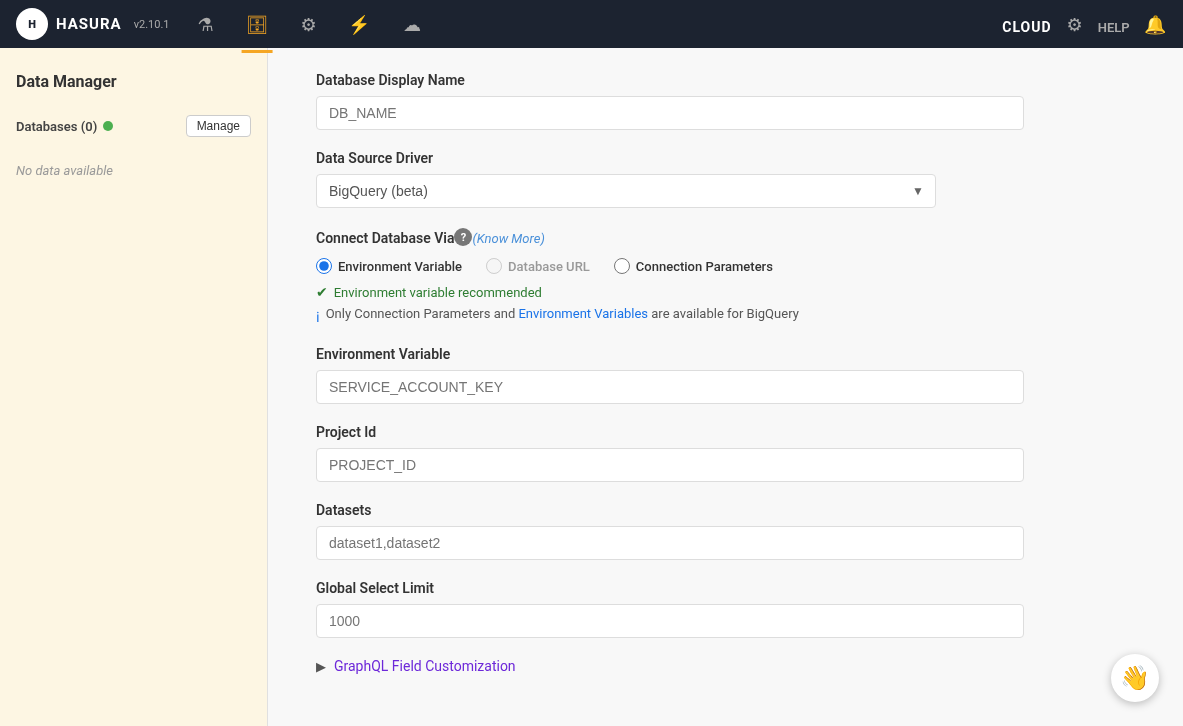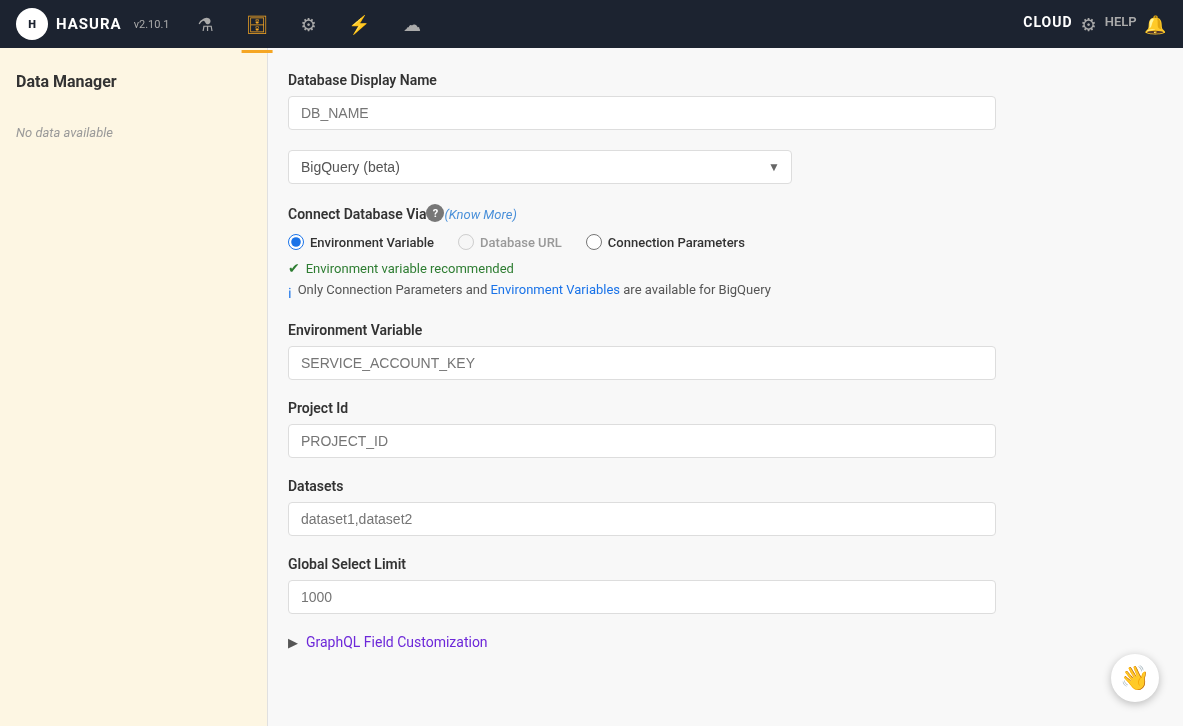--- a/index.html
+++ b/index.html
@@ -64,22 +64,22 @@
       position: absolute;
       bottom: -14px;
       left: 50%;
       transform: translateX(-50%);
       width: 100%;
       height: 3px;
       background: #f5a623;
     }
     .topnav-right {
       display: flex;
-      align-items: flex-start;
-      gap: 8px;
+      align-items: flex-end;
+      gap: 15px;
       margin-left: auto;
     }
     .cloud-btn {
       color: #fff;
       font-weight: 700;
       font-size: 14px;
       letter-spacing: 1px;
       cursor: pointer;
     }
     .nav-right-icon {
@@ -150,21 +150,21 @@
       color: #999;
       font-size: 13px;
       font-style: italic;
       margin-top: 14px;
     }
 
     
     .content {
       flex: 1;
       overflow-y: auto;
-      padding: 24px 20px;
+      padding: 24px 48px;
       background: #f8f8f8;
     }
 
     .form-section {
       margin-bottom: 20px;
     }
     .form-label {
       font-size: 14px;
       font-weight: 600;
       color: #333;
@@ -177,21 +177,21 @@
       padding: 8px 12px;
       border: 1px solid #ddd;
       border-radius: 4px;
       font-size: 14px;
       color: #555;
       background: #fff;
       outline: none;
     }
     .form-select-wrapper {
       position: relative;
-      width: 504px;
+      width: 620px;
       max-width: 100%;
     }
     .form-select {
       width: 100%;
       padding: 8px 36px 8px 12px;
       border: 1px solid #ddd;
       border-radius: 4px;
       font-size: 14px;
       color: #555;
       background: #fff;
@@ -354,31 +354,39 @@
     <span class="nav-right-icon">⚙</span>
     <span class="help-text">HELP</span>
     <span class="nav-right-icon">🔔</span>
   </div>
 </nav>
 
 <div class="main-layout">
 
   <aside class="sidebar">
     <div class="sidebar-title">Data Manager</div>
+    <div class="sidebar-section">
+      <div class="sidebar-section-label">
+        <span>Databases (0)</span>
+        <span class="green-dot"></span>
+      </div>
+      <button class="manage-btn">Manage</button>
+    </div>
     <div class="no-data">No data available</div>
   </aside>
 
   <main class="content">
 
     <div class="form-section">
       <label class="form-label">Database Display Name</label>
       <input class="form-input" type="text" placeholder="DB_NAME" style="">
     </div>
 
     <div class="form-section">
+      <label class="form-label">Data Source Driver</label>
       <div class="form-select-wrapper">
         <select class="form-select">
           <option>BigQuery (beta)</option>
           <option>PostgreSQL</option>
           <option>MySQL</option>
           <option>MSSQL</option>
         </select>
         <span class="select-arrow">▼</span>
       </div>
     </div>

